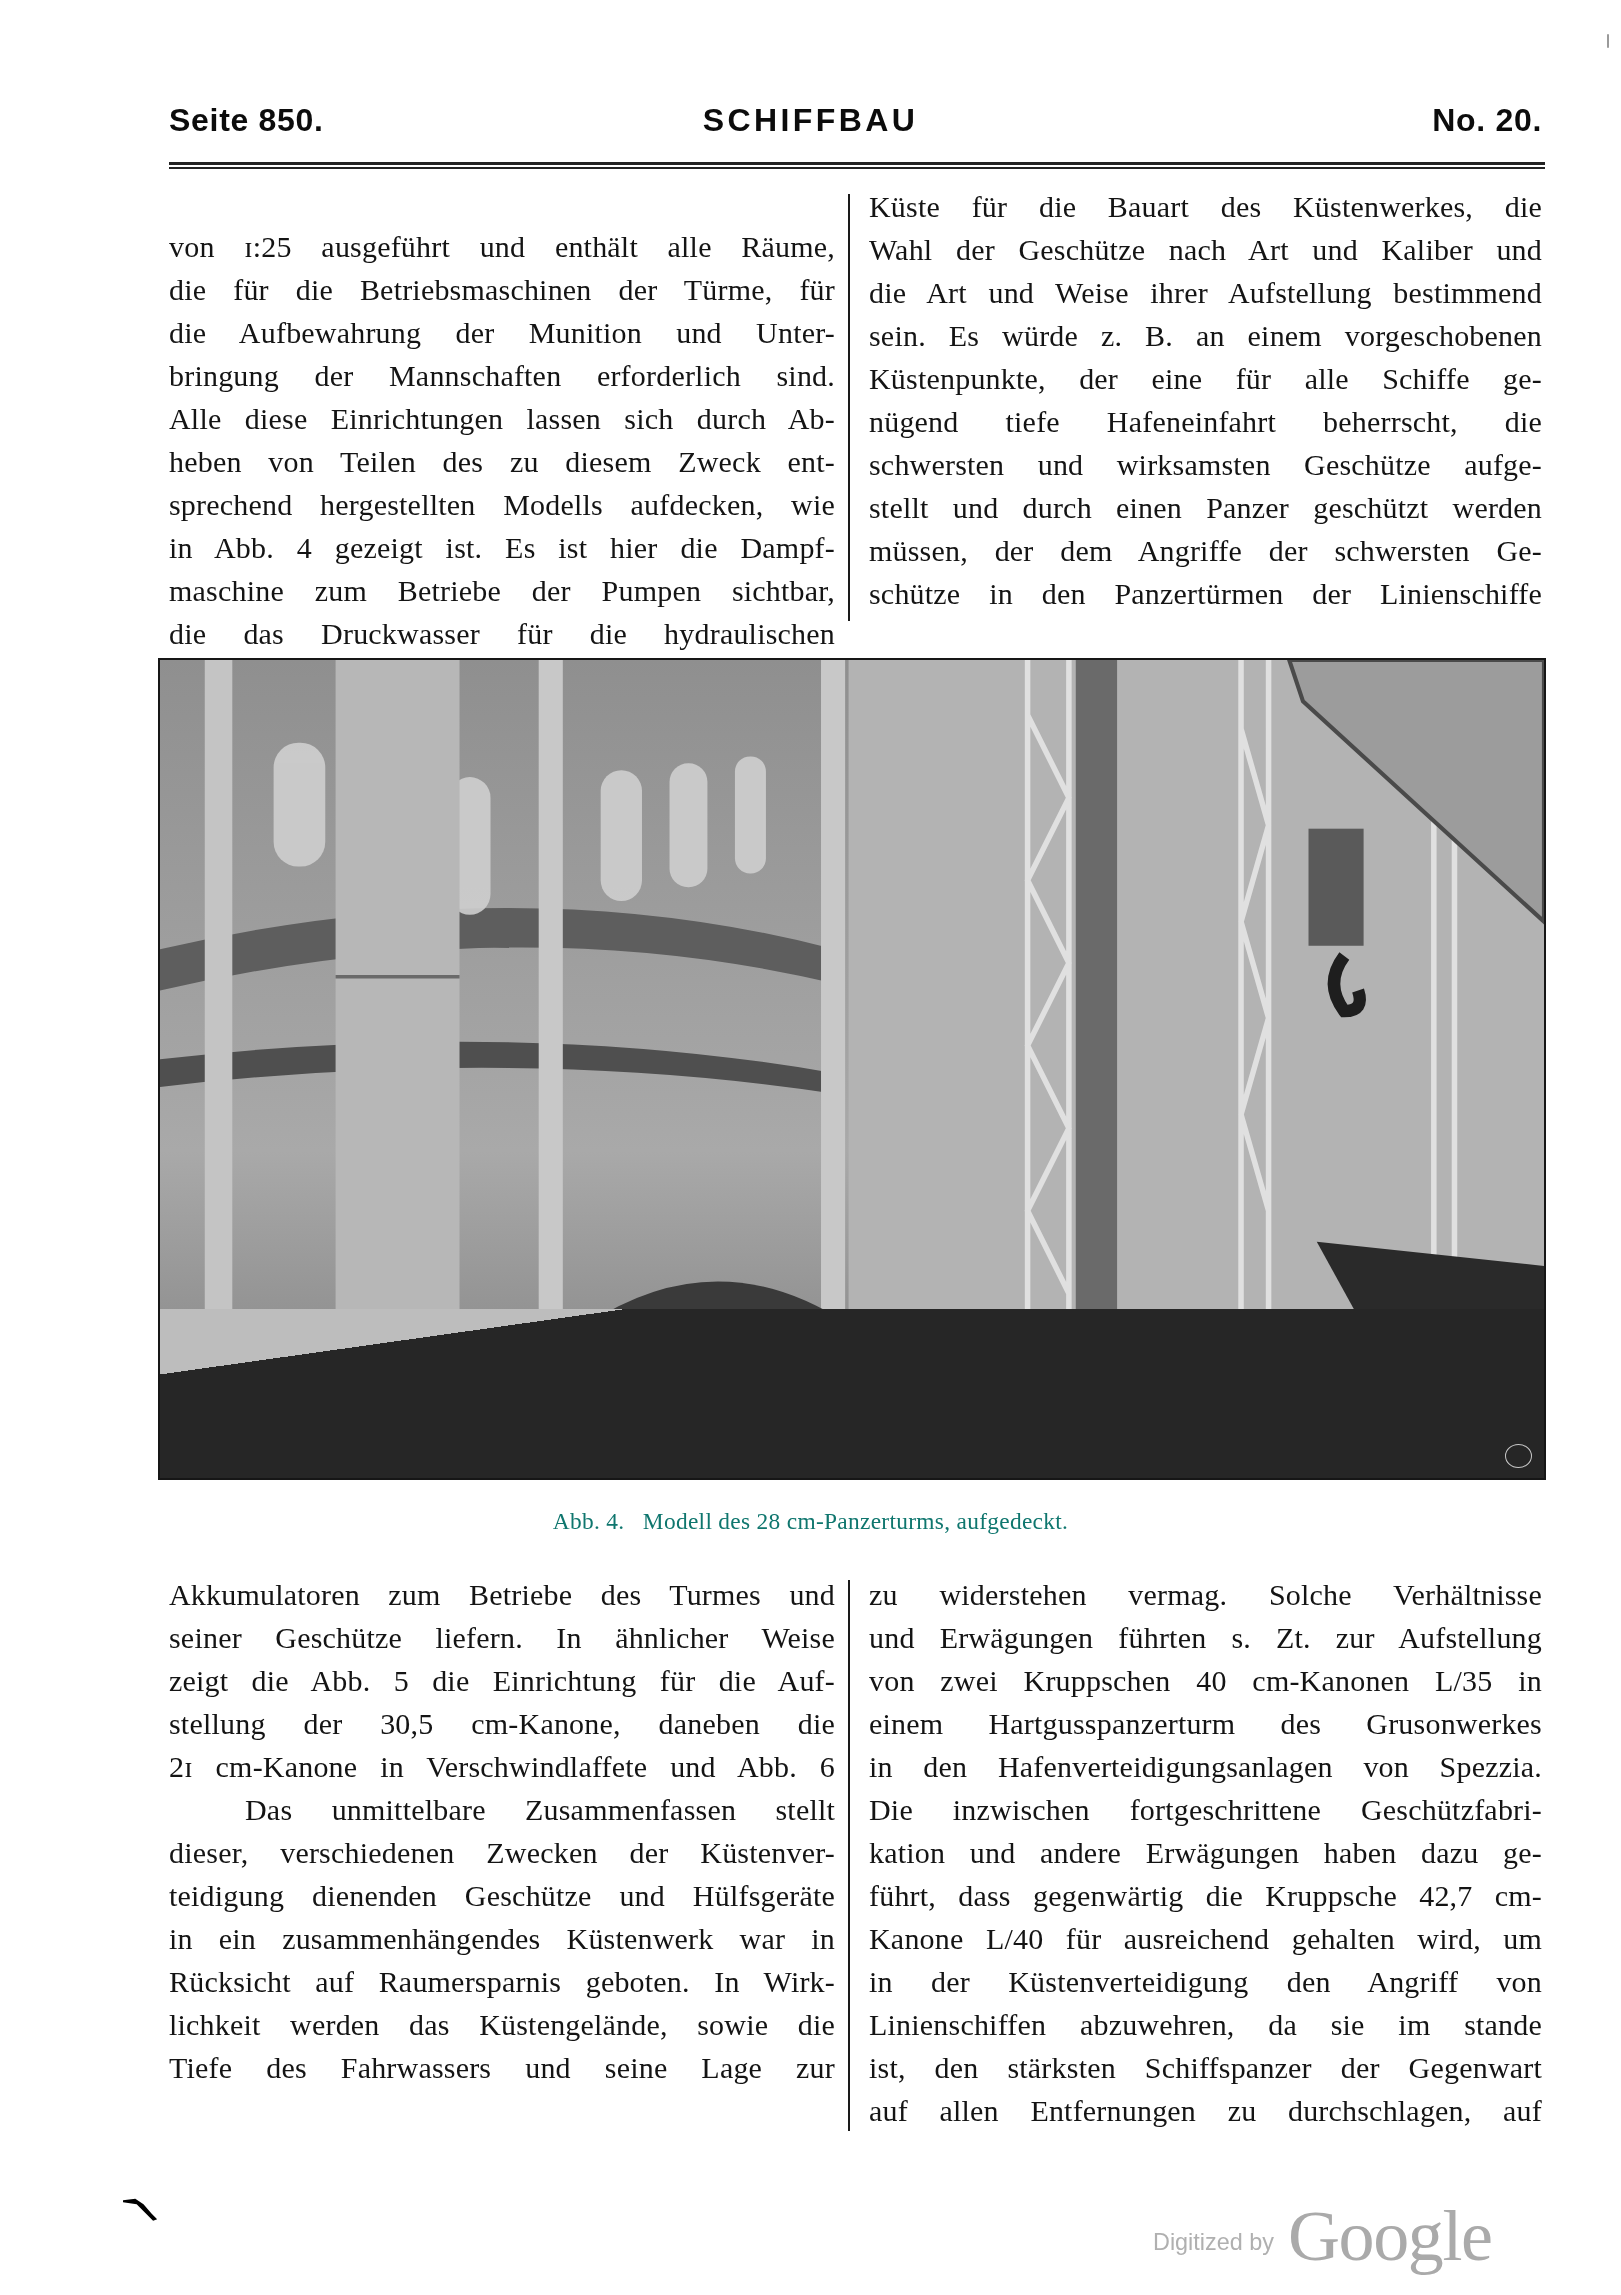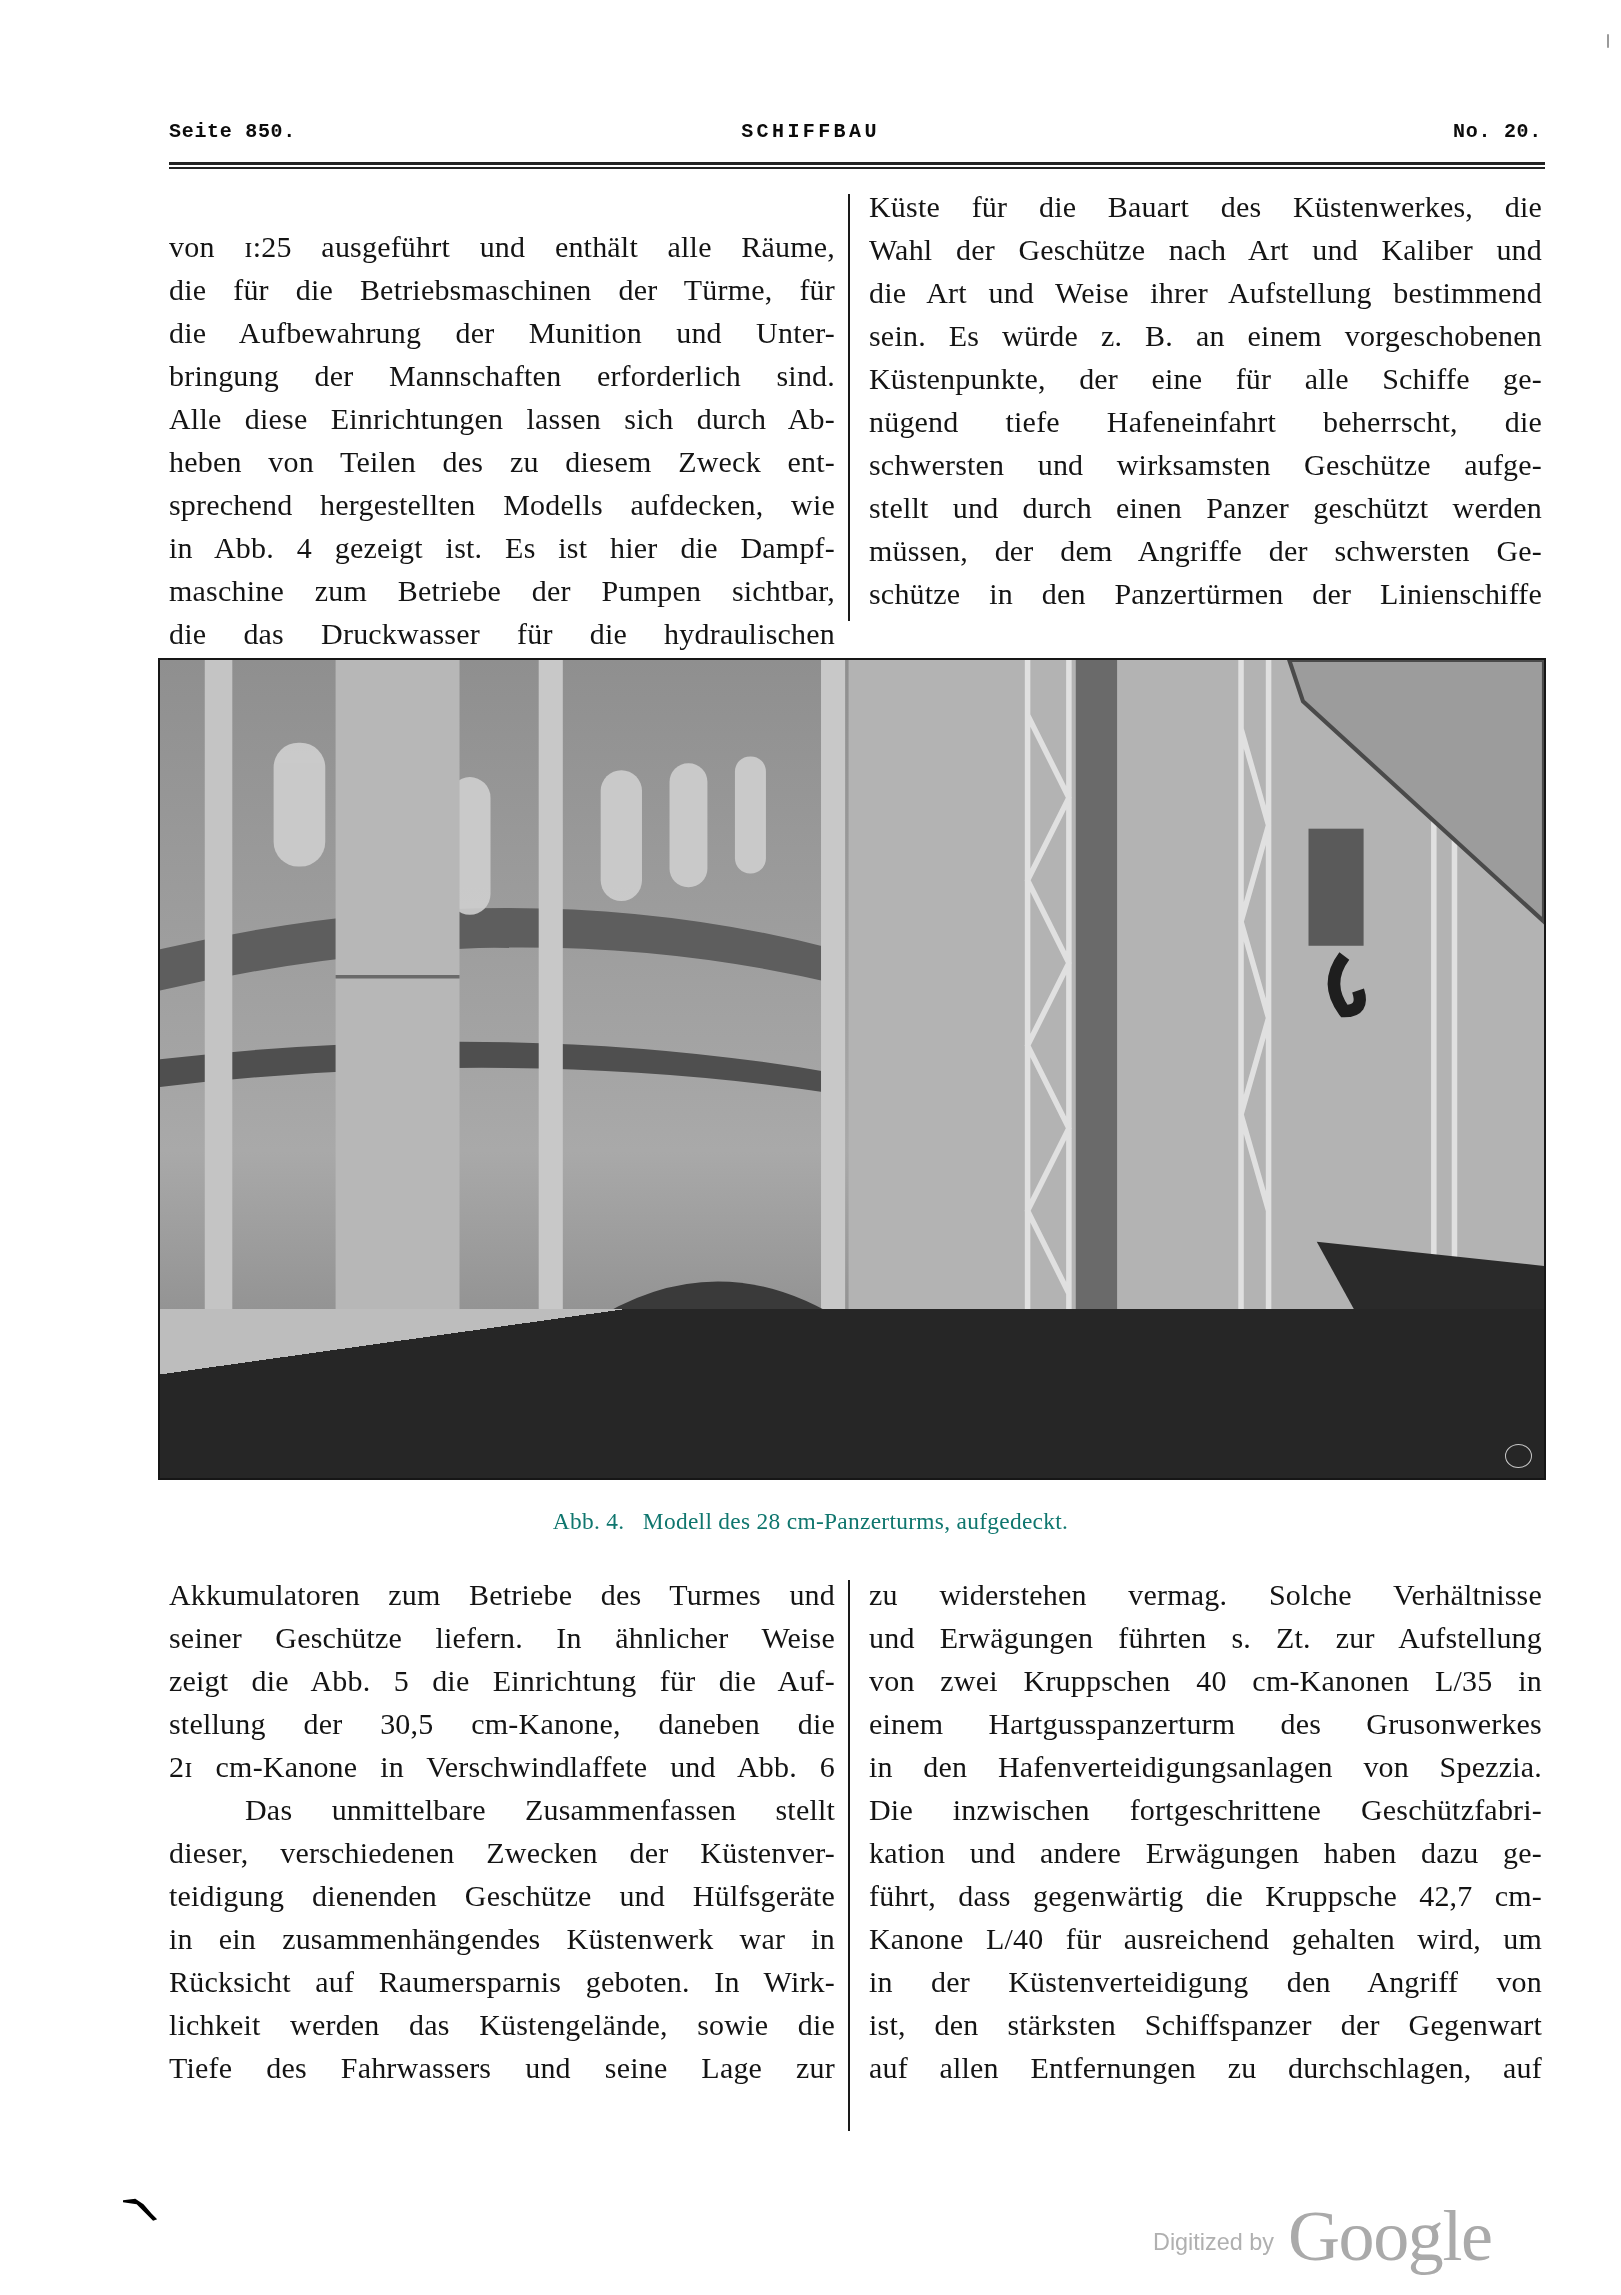--- a/index.html
+++ b/index.html
@@ -1,19 +1,19 @@
 <!DOCTYPE html>
 <html style="font-size:11px"><head>
 <meta charset="utf-8">
 <style>
   html, body { margin:0; padding:0; background:#ffffff; }
   body { width:1621px; height:2295px; position:relative; overflow:hidden;
          font-family:"Liberation Serif","DejaVu Serif",serif; color:#111; }
   .abs { position:absolute; }
-  .hdr { top:120px; font-family:Liberation Mono, monospace; font-weight:bold; font-size:20px; letter-spacing:0.7px; color:#0c0c0c; }
+  .hdr { top:102px; font-family:Liberation Sans, sans-serif; font-weight:bold; font-size:32px; letter-spacing:0.7px; color:#0c0c0c; }
   .hdr-left { left:169px; }
   .hdr-center { left:0; width:1621px; text-align:center; letter-spacing:3.4px; }
   .hdr-right { right:79px; }
   .rule { left:169px; width:1376px; height:2.8px; background:#222; }
   .col { position:absolute; width:666px; }
   .col-left { left:169px; }
   .col-right { left:869px; width:673px; }
   .line { height:43px; line-height:43px; font-size:30px; white-space:nowrap;
           text-align:justify; text-align-last:justify; letter-spacing:0.2px; color:#141414; }
   .line.last { text-align-last:left; }
@@ -183,20 +183,21 @@
     <div class="line">zu widerstehen vermag. Solche Verhältnisse</div>
     <div class="line">und Erwägungen führten s. Zt. zur Aufstellung</div>
     <div class="line">von zwei Kruppschen 40 cm-Kanonen L/35 in</div>
     <div class="line">einem Hartgusspanzerturm des Grusonwerkes</div>
     <div class="line">in den Hafenverteidigungsanlagen von Spezzia.</div>
     <div class="line">Die inzwischen fortgeschrittene Geschützfabri-</div>
     <div class="line">kation und andere Erwägungen haben dazu ge-</div>
     <div class="line">führt, dass gegenwärtig die Kruppsche 42,7 cm-</div>
     <div class="line">Kanone L/40 für ausreichend gehalten wird, um</div>
     <div class="line">in der Küstenverteidigung den Angriff von</div>
+    <div class="line">Linienschiffen abzuwehren, da sie im stande</div>
     <div class="line">ist, den stärksten Schiffspanzer der Gegenwart</div>
     <div class="line">auf allen Entfernungen zu durchschlagen, auf</div>
   </div>
 
 <div class="abs mark-edge"></div>
 <div class="abs mark-arrow">
   <svg width="41" height="27.5" viewBox="0 0 60 40">
       <path d="M0 6 L18 4 L30 12 L42 26 L50 34 L44 36 L32 24 L20 12 L0 9 Z" fill="#000"></path>
     </svg>
 </div>

